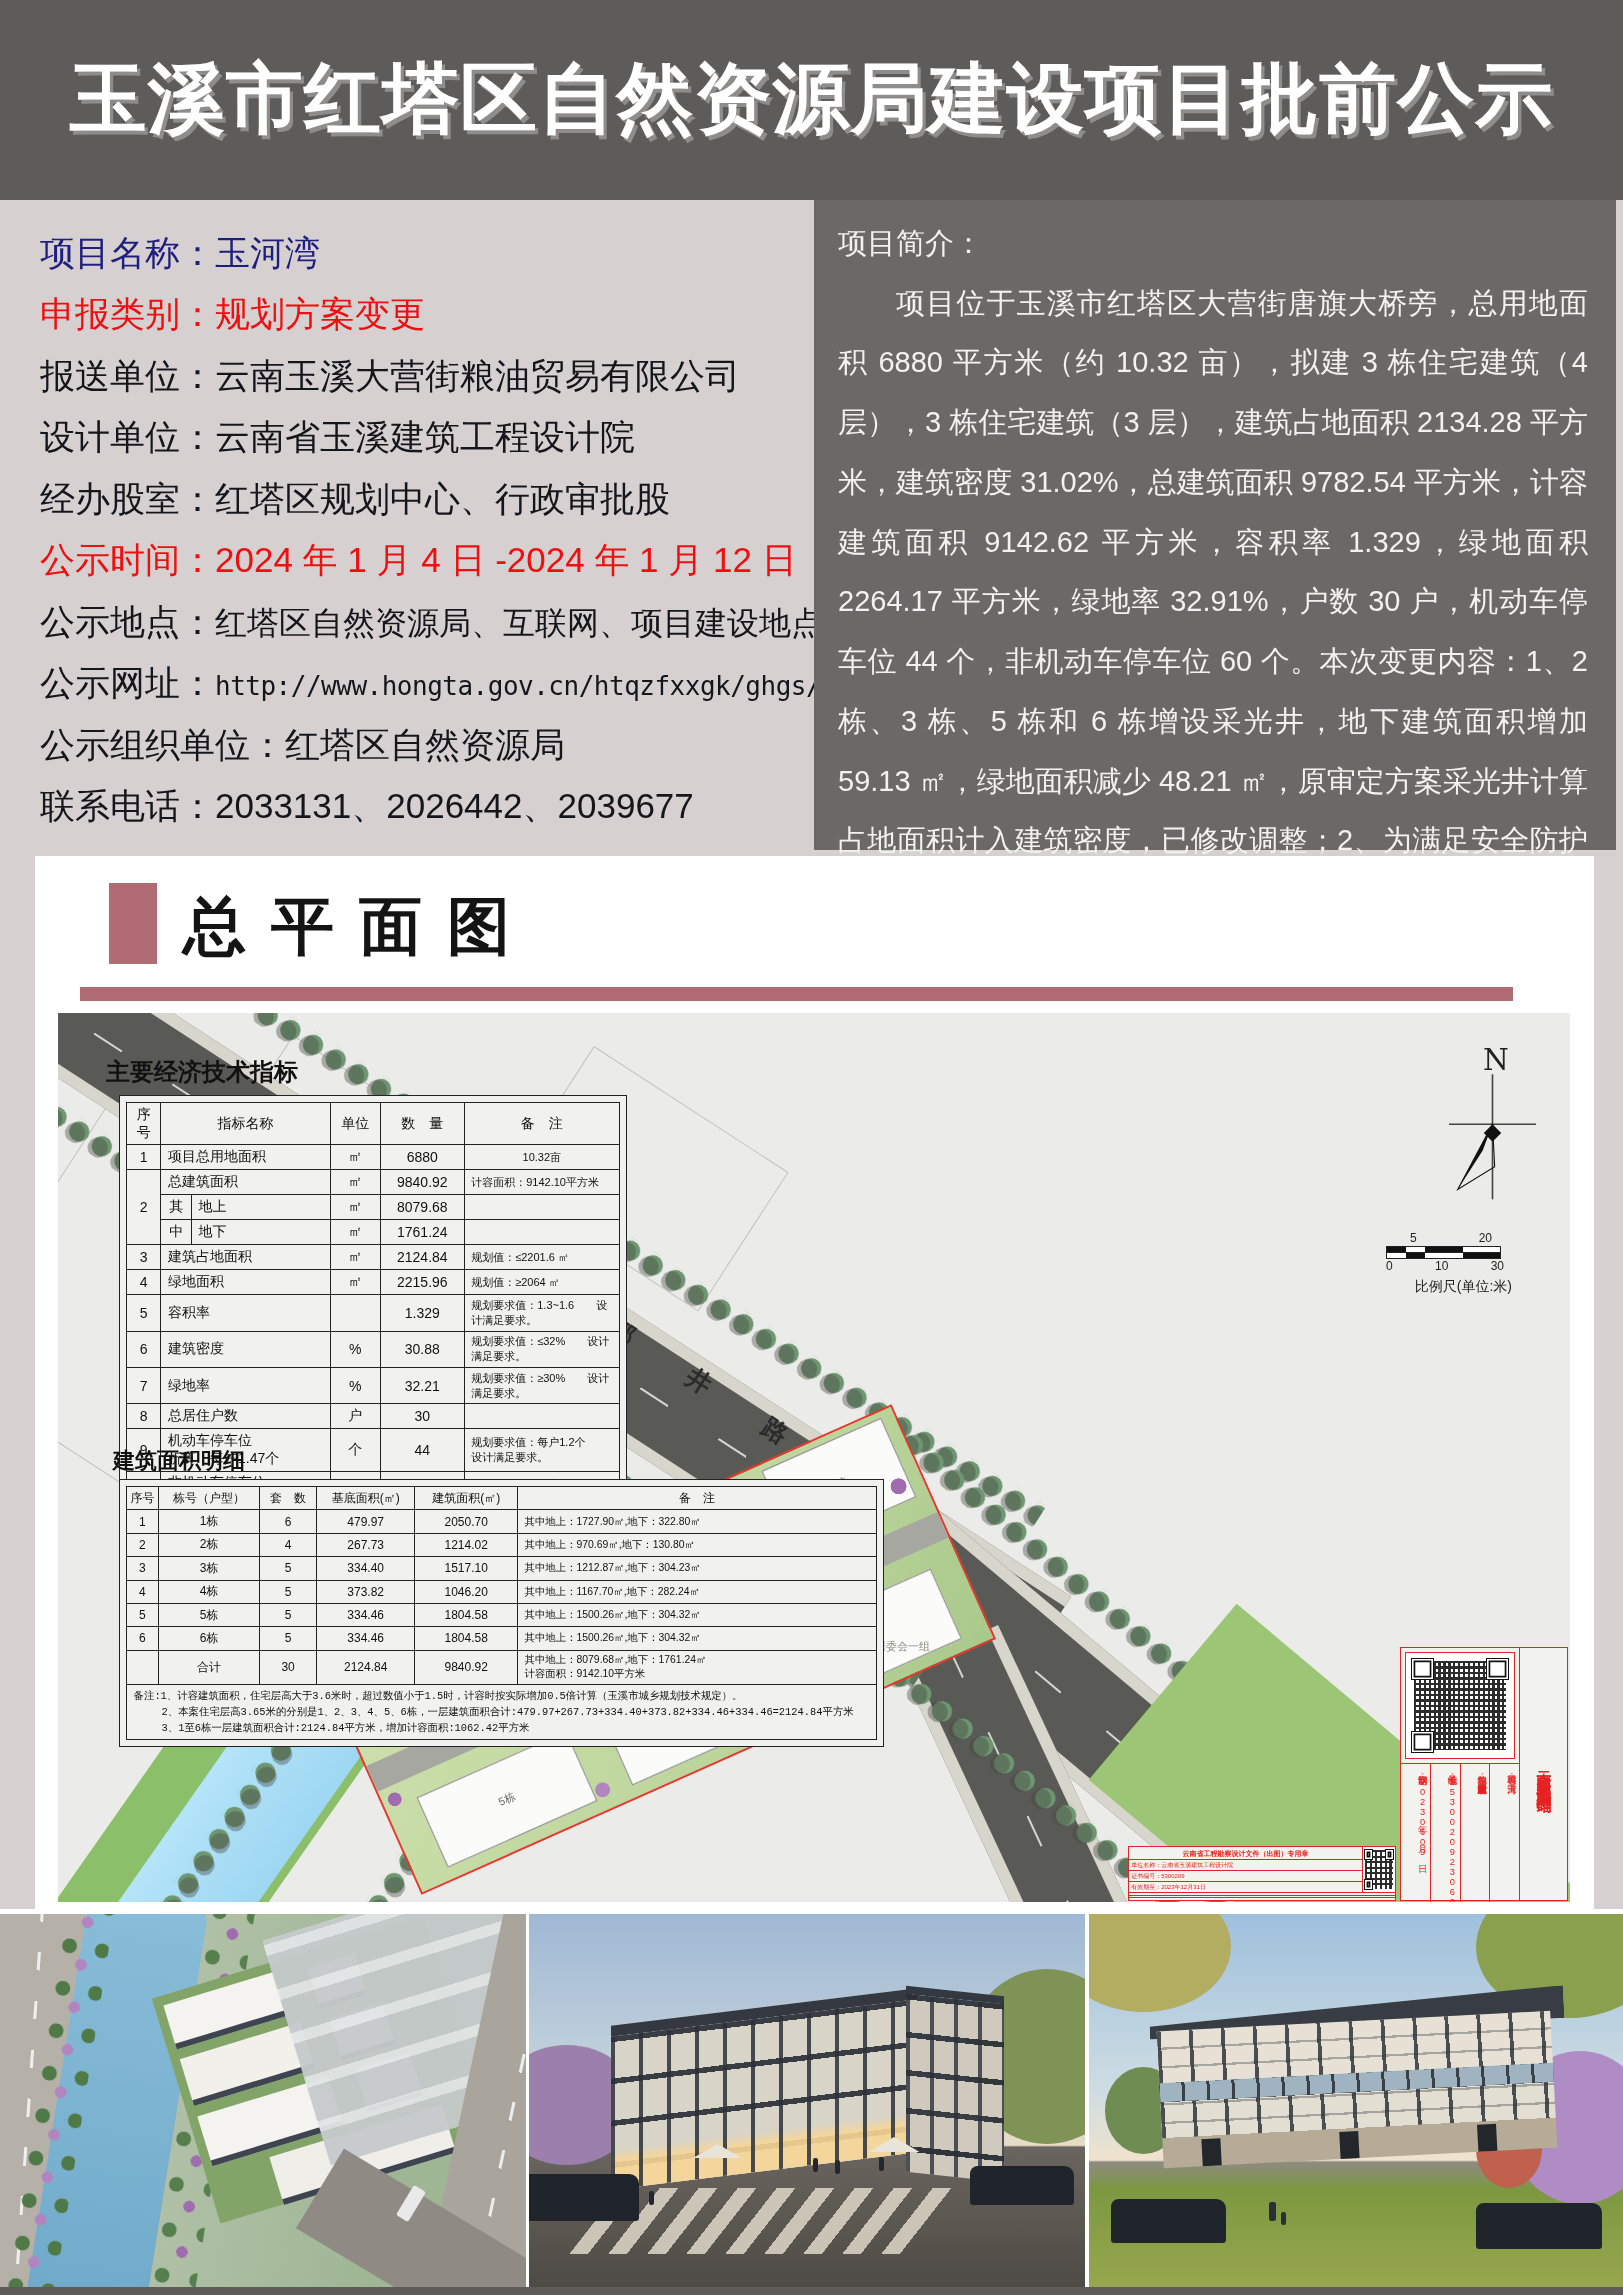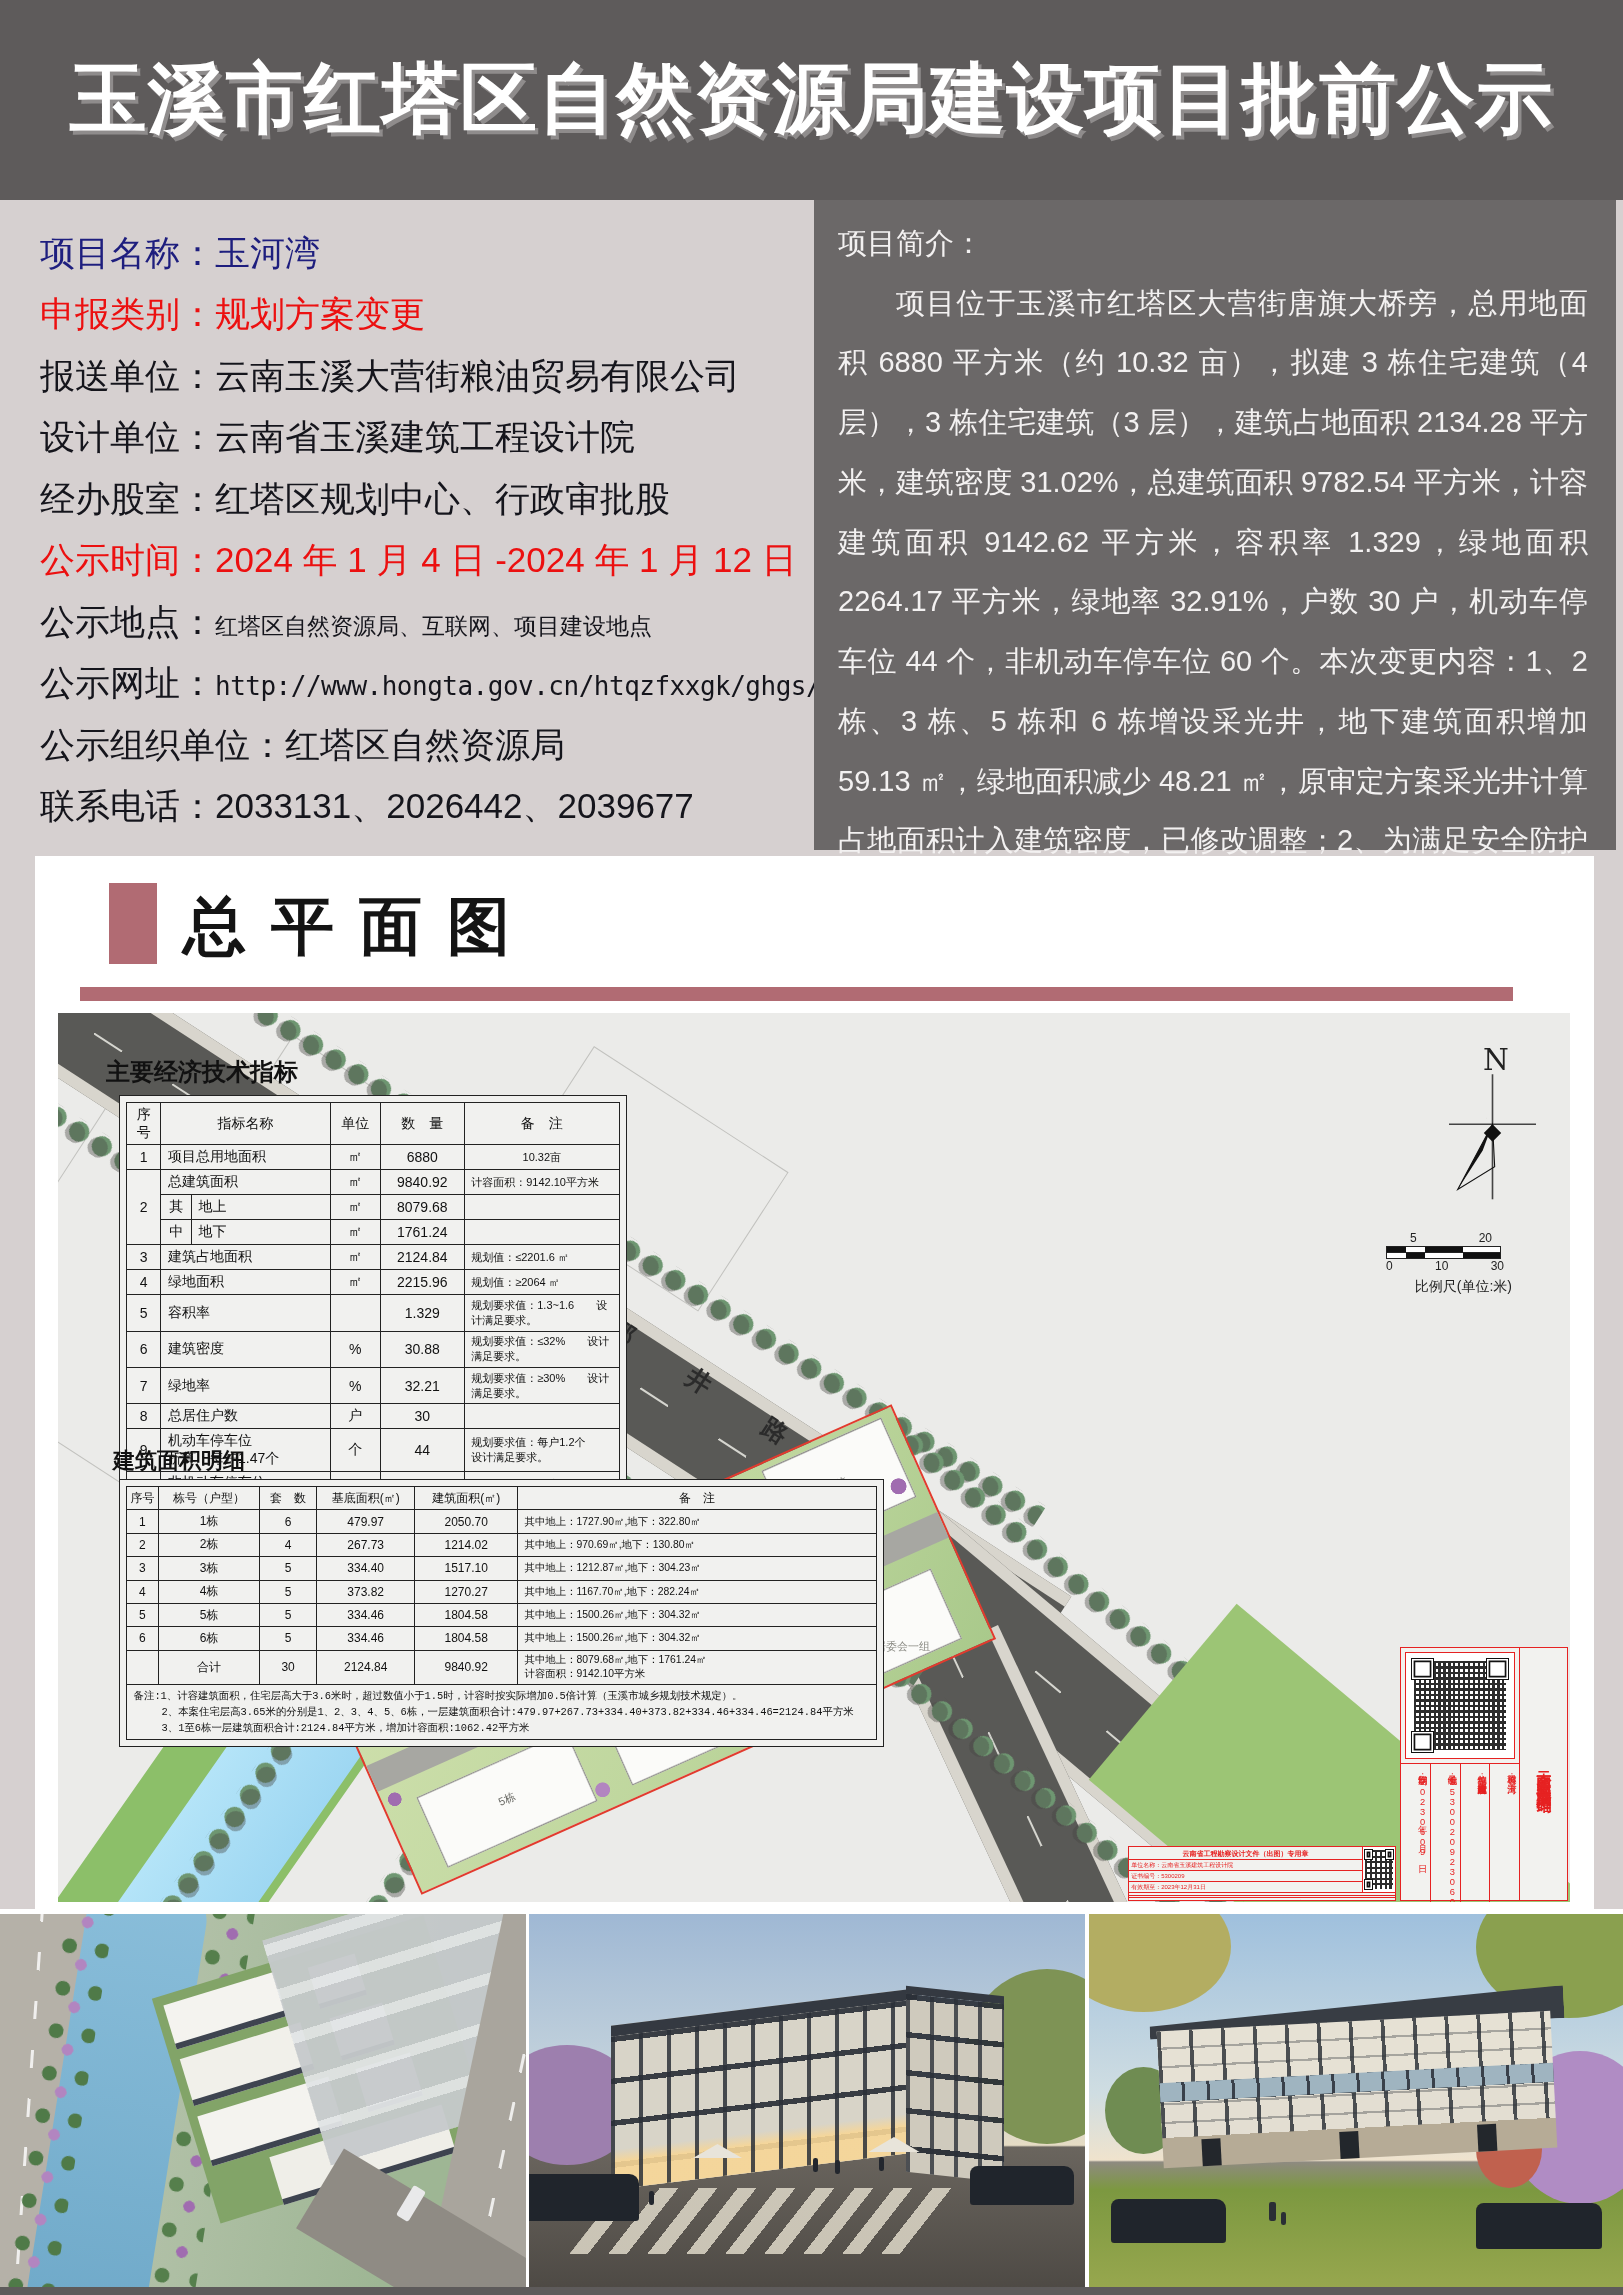--- a/index.html
+++ b/index.html
@@ -17,21 +17,21 @@
 
   
   .info-panel{left:0;top:200px;width:806px;height:650px;background:#d6d0d0;
     box-sizing:border-box;padding:35px 0 25px 40px;display:flex;flex-direction:column;
     justify-content:space-between;}
   .info-row{white-space:nowrap;font-size:35px;line-height:1.05;}
   .info-row .lab,.info-row .val{display:inline;}
   .navy{color:#1e1e7e;}
   .red{color:#ec1010;}
   .dark{color:#15151c;}
-  .val-small{font-size:23px;margin-top:33px;}
+  .val-small{font-size:32px;margin-top:33px;}
   .val-mono{font-family:"DejaVu Sans Mono",monospace;font-size:26px;letter-spacing:-0.5px;}
 
   
   .intro-panel{left:814px;top:200px;width:802px;height:650px;background:#6b6868;
     box-sizing:border-box;padding:14px 28px 0 24px;color:#f3f1f1;font-size:29px;
     line-height:2.06;text-align:justify;}
   .intro-panel p{margin:0;}
   .indent{text-indent:2em;}
 
   
@@ -429,21 +429,21 @@
               <td>5</td>
               <td>334.40</td>
               <td>1517.10</td>
               <td class="l sm">其中地上：1212.87㎡,地下：304.23㎡</td>
         </tr>
         <tr>
           <td>4</td>
               <td>4栋</td>
               <td>5</td>
               <td>373.82</td>
-              <td>1270.27</td>
+              <td>1046.20</td>
               <td class="l sm">其中地上：1167.70㎡,地下：282.24㎡</td>
         </tr>
         <tr>
           <td>5</td>
               <td>5栋</td>
               <td>5</td>
               <td>334.46</td>
               <td>1804.58</td>
               <td class="l sm">其中地上：1500.26㎡,地下：304.32㎡</td>
         </tr>

